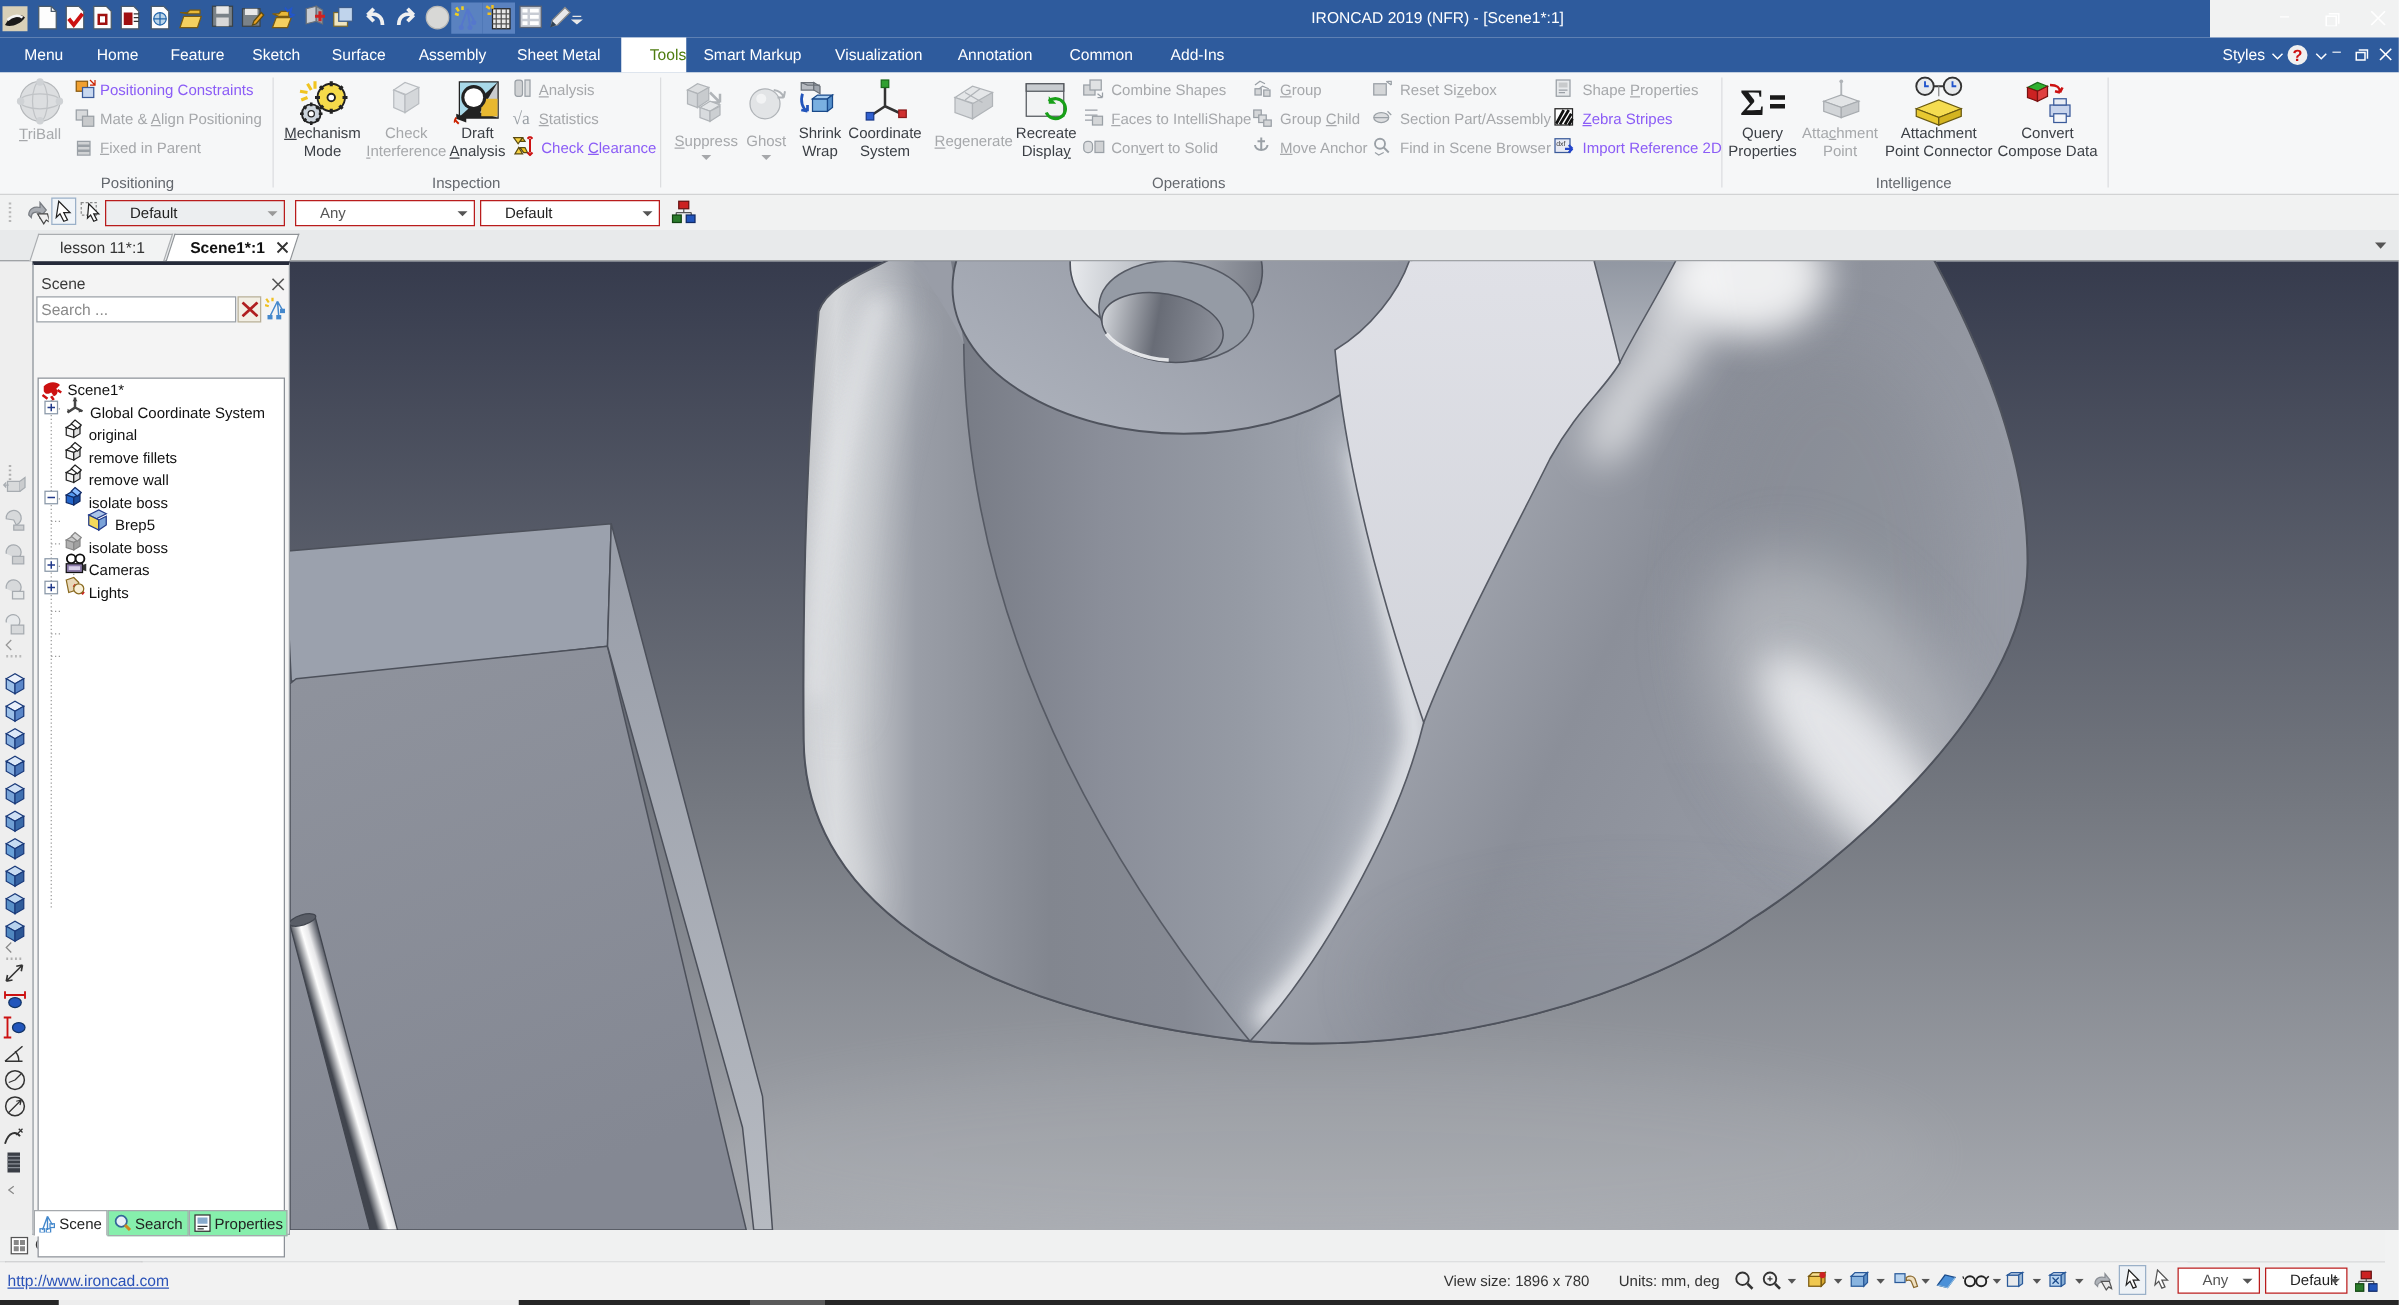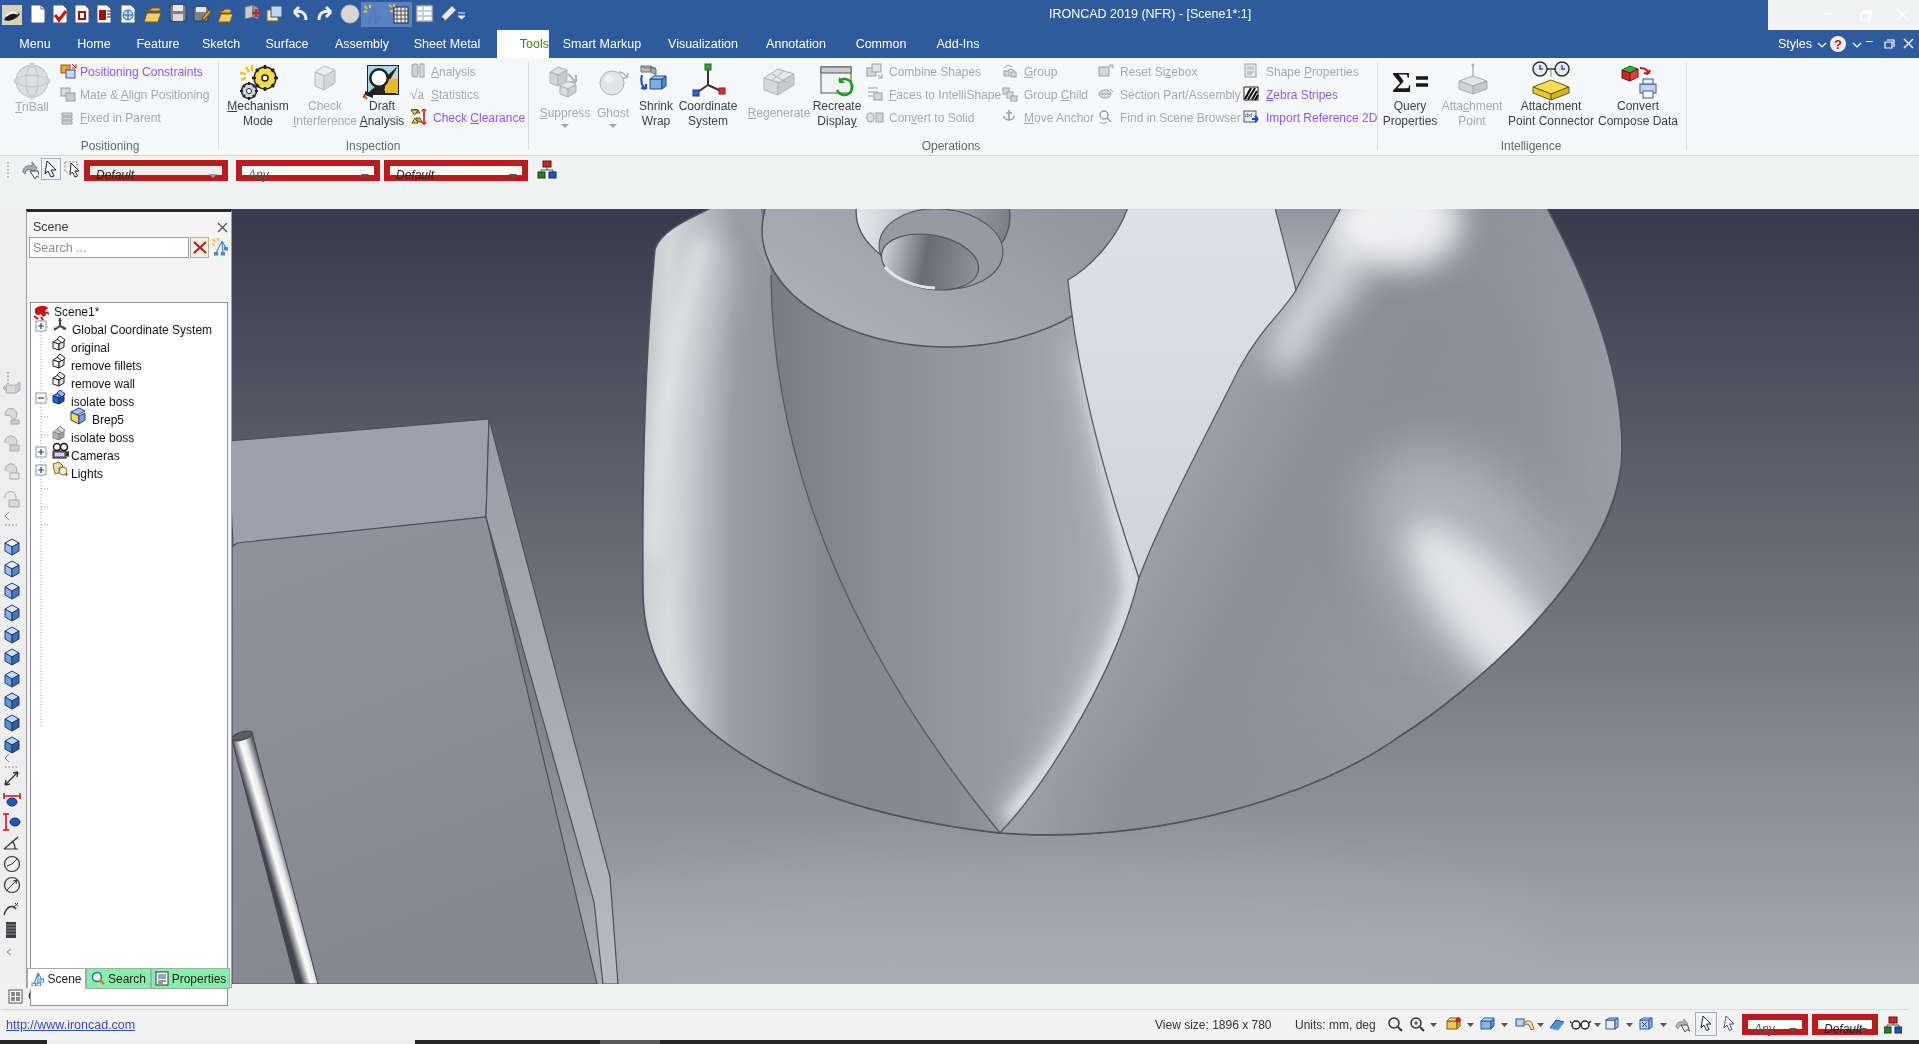--- a/index.html
+++ b/index.html
@@ -17,21 +17,21 @@
 #ribbon { top:58px; left:0; width:1919px; height:98px; background:#f6f7f8; border-bottom:1px solid #d2d3d4; }
 .rdiv { position:absolute; top:4px; height:88px; width:1px; background:#dcdddf; }
 .glabel { position:absolute; top:81px; transform:translateX(-50%); font-size:12px; color:#64686e; white-space:nowrap; }
 .bigbtn { position:absolute; transform:translateX(-50%); text-align:center; font-size:12px; color:#3b3f45; line-height:15px; white-space:nowrap; }
 .bigbtn.dis { color:#a6a8ab; }
 .smallrow { position:absolute; font-size:12px; color:#8b5cf6; white-space:nowrap; height:16px; line-height:16px; }
 .smallrow.dis { color:#a6a8ab; }
 .smallrow svg { vertical-align:-3px; margin-right:3px; }
 
 #toolbar { top:156px; left:0; width:1919px; height:28px; background:#f1f2f2; }
-.combo { position:absolute; top:4px; height:21px; background:#fff; border:6px solid #b91c1c; font-size:12px; color:#222; line-height:19px; padding-left:6px;font-style:italic; }
+.combo { position:absolute; top:4px; height:21px; background:#fff; border:1px solid #b91c1c; font-size:12px; color:#222; line-height:19px; padding-left:19px; }
 .combo .arr { position:absolute; right:5px; top:8px; width:0; height:0; border-left:4px solid transparent; border-right:4px solid transparent; border-top:4px solid #555; }
 
 #tabbar { top:184px; left:0; width:1919px; height:25px; background:#e8eaeb; border-bottom:1px solid #a0a3a6; }
 .doctab { position:absolute; top:3px; height:22px; font-size:12.5px; line-height:22px; text-align:center; }
 
 #catalog { top:984px; left:0; width:1908px; height:26px; background:#f0f1f1; border-bottom:1px solid #d8d9da; font-size:12.5px; color:#333;text-align:right; }
 #statusbar { top:1010px; left:0; width:1750px; height:30px; background:#f2f2f2; font-size:12px; color:#333; }
 #taskbar { top:1040px; left:0; width:1919px; height:4px; background:#262626; }
 
 #lstrip { top:209px; left:0; width:26px; height:775px; background:#eeeeee; }
@@ -432,20 +432,32 @@
     <div class="combo" style="left:84px;width:144px;background:#eceef0">Default<span class="arr" style="border-top-color:#999"></span></div>
     <div class="combo" style="left:236px;width:144px;color:#555">Any<span class="arr"></span></div>
     <div class="combo" style="left:384px;width:144px;">Default<span class="arr"></span></div>
     <svg class="abs" style="left:537px;top:4px" width="20" height="20">
         <rect x="6" y="1" width="8" height="6" fill="#cc2222" stroke="#661111"></rect>
         <path d="M10,7 v3 M4,10 h12 M4,10 v2 M16,10 v2" stroke="#555" fill="none"></path>
         <rect x="1" y="12" width="7" height="6" fill="#2a7a2a" stroke="#114411"></rect>
         <rect x="12" y="12" width="7" height="6" fill="#2255bb" stroke="#112a66"></rect>
       </svg>
   </div>
+  <div class="abs" id="tabbar">
+    <div class="doctab" style="left:27px;width:108px;background:#f2f3f3;border:1px solid #aaadb0;border-bottom:none;color:#333;transform:skewX(-18deg);"></div>
+    <div class="doctab" style="left:30px;width:104px;color:#333;">lesson 11*:1</div>
+    <div class="doctab" style="left:136px;width:100px;background:#fff;border:1px solid #8f9397;border-bottom:none;transform:skewX(-18deg);"></div>
+    <div class="doctab" style="left:138px;width:88px;font-weight:bold;color:#111;">Scene1*:1</div>
+    <svg class="abs" style="left:221px;top:9px" width="11" height="11">
+        <path d="M1,1 l8,8 M9,1 l-8,8" stroke="#333" stroke-width="1.5"></path>
+      </svg>
+    <svg class="abs" style="left:1900px;top:9px" width="10" height="7">
+        <path d="M0,1 h9 l-4.5,5 Z" fill="#555"></path>
+      </svg>
+  </div>
   <div class="abs" id="viewport" style="top:209px;left:0;width:1919px;height:775px;">
     <svg width="1919" height="775" viewBox="0 0 1919 775">
       <defs>
         <linearGradient id="bg" x1="0" y1="0" x2="0" y2="1">
           <stop offset="0" stop-color="#363b4d"></stop>
           <stop offset="0.55" stop-color="#73777f"></stop>
           <stop offset="1" stop-color="#a7aab0"></stop>
         </linearGradient>
         <linearGradient id="lobeL" x1="644" y1="0" x2="1000" y2="0" gradientUnits="userSpaceOnUse">
           <stop offset="0" stop-color="#c2c4c8"></stop>

